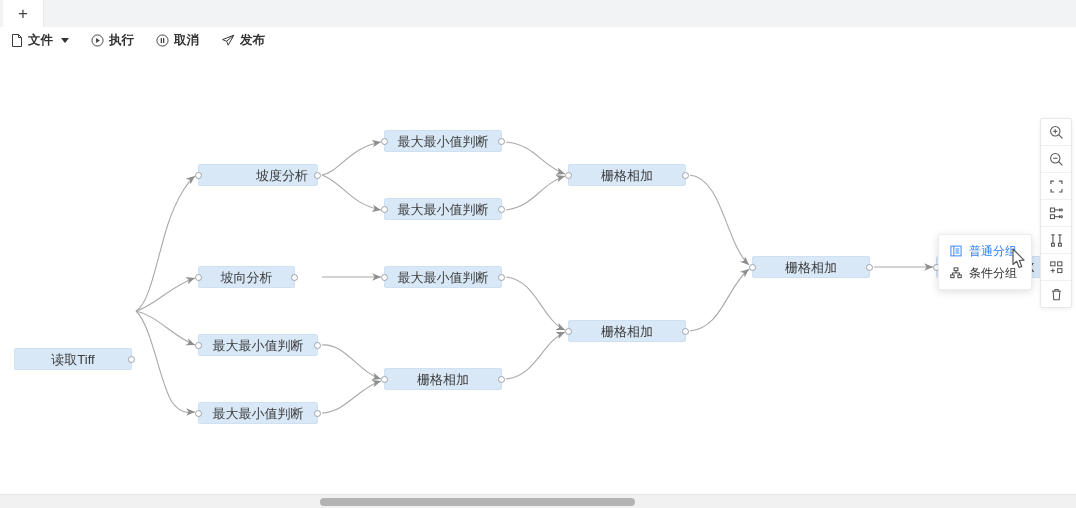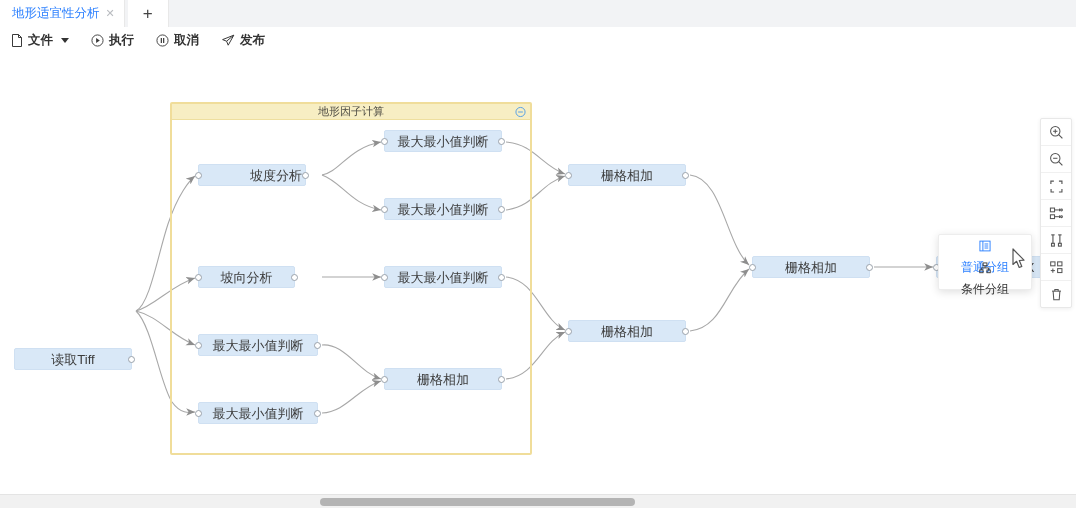--- a/index.html
+++ b/index.html
@@ -110,21 +110,21 @@
 
   
   .ctxmenu{
     position:absolute;left:938px;top:180px;width:92px;
     background:#ffffff;border:1px solid #ededed;border-radius:2px;
     box-shadow:0 2px 9px rgba(0,0,0,.13);
     padding:5px 0;z-index:40;
   }
   .ctxitem{
     height:22px;display:flex;align-items:center;gap:7px;
-    padding:0 10px;font-size:12px;color:#333;cursor:pointer;flex-direction:column;
+    padding:0 10px;font-size:12px;color:#333;cursor:pointer;
   }
   .ctxitem.active{color:#2a7fff;}
   .ctxitem .ci{width:13px;height:13px;display:flex;align-items:center;justify-content:center;}
 
   
   .cursor{position:absolute;left:1010px;top:193px;z-index:60;pointer-events:none;}
 
   
   .hscroll-track{
     position:absolute;left:0;bottom:0;width:1076px;height:14px;
@@ -137,24 +137,20 @@
   .left-edge{
     position:absolute;left:0;top:54px;width:1px;height:440px;background:#ececec;
   }
 </style>
 </head>
 <body>
 
 <div class="app">
 
   <div class="tabbar">
-    <div class="tab">
-      <span>地形适宜性分析</span>
-      <span class="tab-close">✕</span>
-    </div>
     <div class="tab-add">+</div>
   </div>
 
   <div class="toolbar">
 
     <div class="tb-item">
       <span>
         <svg width="12" height="13" viewBox="0 0 12 13">
           <path d="M1.5 0.5h6l3 3v9h-9z" fill="none" stroke="#3a3a3a" stroke-width="1"></path>
           <path d="M7.5 0.5v3h3" fill="none" stroke="#3a3a3a" stroke-width="1"></path>
@@ -236,38 +232,27 @@
         <path d="M506,325 C536,322 542,288 565,278"></path>
 
         <path d="M690,121 C722,124 726,190 749,211"></path>
 
         <path d="M690,277 C722,274 726,234 749,215"></path>
 
         <path d="M874,213 L933,213"></path>
       </g>
     </svg>
 
-    <div class="group" style="left:170px;top:48px;width:362px;height:353px;">
-      <div class="group-head">
-        <span>地形因子计算</span>
-        <span class="group-collapse">
-          <svg width="11" height="11" viewBox="0 0 12 12">
-            <circle cx="6" cy="6" r="5" fill="none" stroke="#4c9ae8" stroke-width="1"></circle>
-            <line x1="3.4" y1="6" x2="8.6" y2="6" stroke="#4c9ae8" stroke-width="1"></line>
-          </svg>
-        </span>
-      </div>
-    </div>
 
     <div id="nodes">
         <div class="node" style="left: 14px; top: 246px; width: 118px; margin-top: 48px;">
           <span>读取Tiff</span>
           <span class="port out"></span>
         </div>
-        <div class="node" style="left: 198px; top: 110px; width: 108px; padding-left: 48px;">
+        <div class="node" style="left: 198px; top: 110px; width: 120px; padding-left: 48px;">
           <span class="port in"></span>
           <span>坡度分析</span>
           <span class="port out"></span>
         </div>
         <div class="node" style="left: 384px; top: 76px; width: 118px;">
           <span class="port in"></span>
           <span>最大最小值判断</span>
           <span class="port out"></span>
         </div>
         <div class="node" style="left: 384px; top: 144px; width: 118px;">

